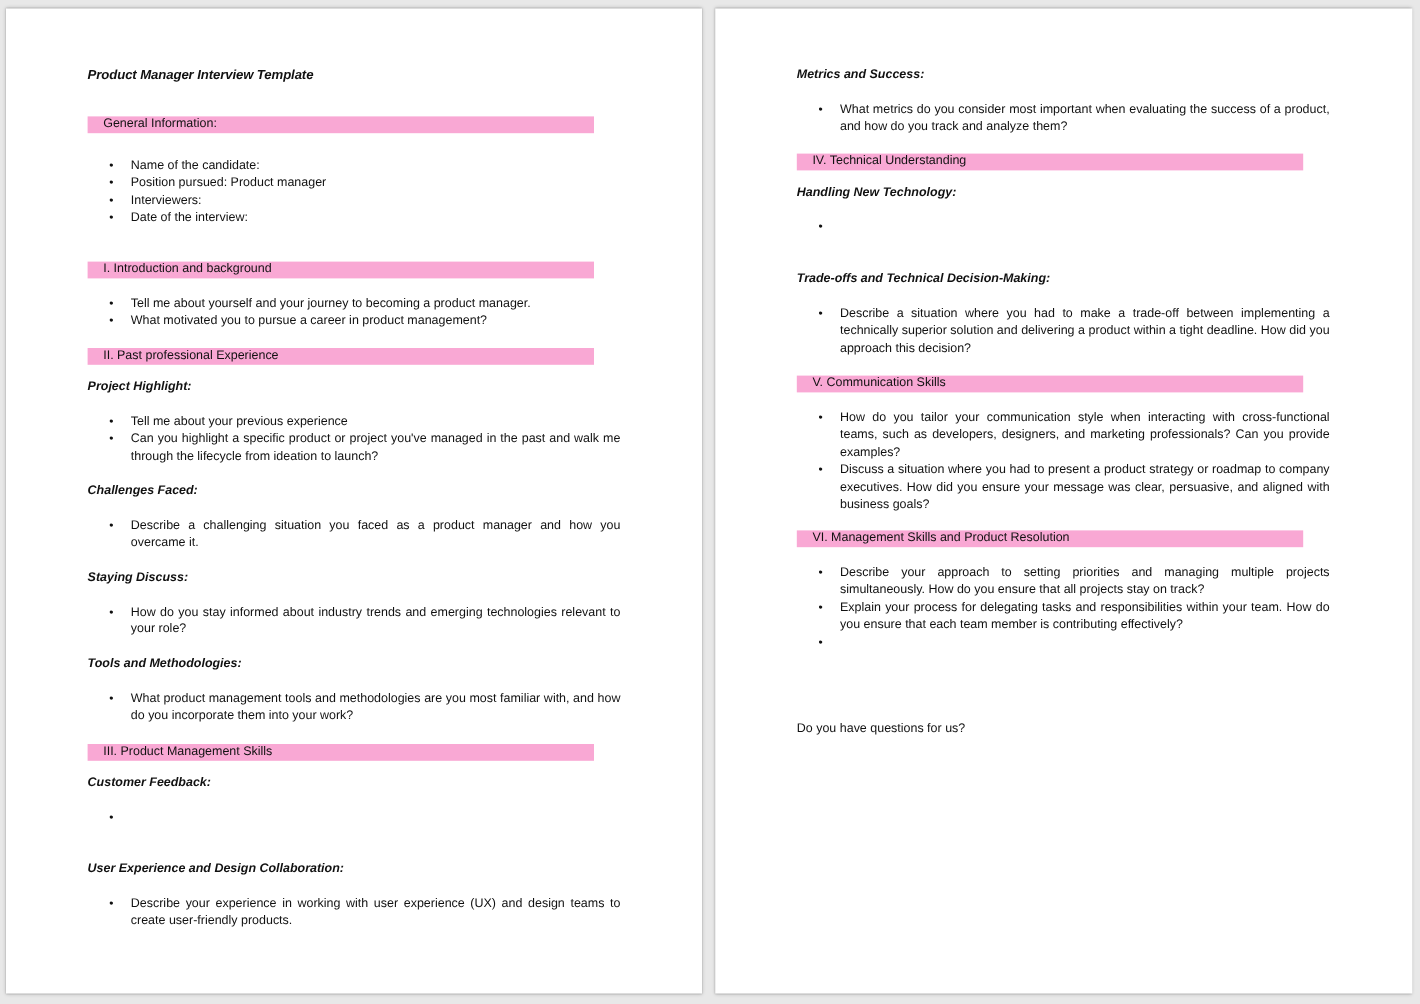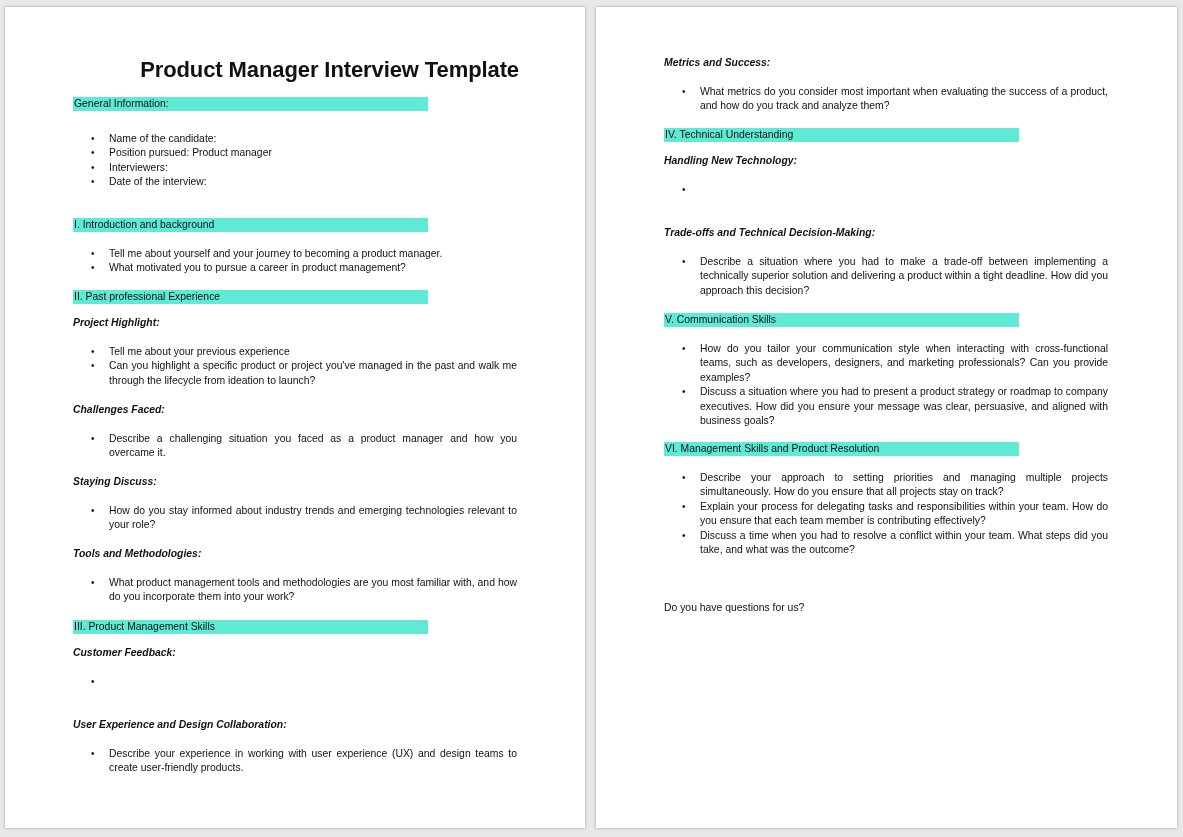--- a/index.html
+++ b/index.html
@@ -26,34 +26,35 @@
     position: absolute;
     left: 68px;
     width: 446px;
     top: 0;
   }
 
   .doc-title {
     position: absolute;
     left: 0; width: 446px;
     top: 50px;
-    text-align: right;
+    text-align: left;
     font-weight: bold;
-    font-size: 22px;
+    font-size: 11px;
     letter-spacing: -0.1px;
+    font-style: italic;
   }
 
   .sec-bar {
     position: absolute;
-    left: 0; width: 355px;
+    left: 0; width: 422px;
     height: 14px;
-    background: #5eead4;
+    background: #f9a8d4;
     font-size: 10.4px;
     line-height: 14px;
-    padding-left: 1px;
+    padding-left: 13px;
     box-sizing: border-box;
     white-space: nowrap;
   }
   .subhead {
     position: absolute;
     left: 0;
     font-size: 10.4px;
     font-weight: bold;
     font-style: italic;
     line-height: 14px;
@@ -163,18 +164,18 @@
     <div class="sec-bar" style="top:306px">V. Communication Skills</div>
     <ul class="blist" style="top:335px">
       <li><span class="bullet">•</span><span>How do you tailor your communication style when interacting with cross-functional teams, such as developers, designers, and marketing professionals? Can you provide examples?</span></li>
       <li><span class="bullet">•</span><span>Discuss a situation where you had to present a product strategy or roadmap to company executives. How did you ensure your message was clear, persuasive, and aligned with business goals?</span></li>
     </ul>
 
     <div class="sec-bar" style="top:435px">VI. Management Skills and Product Resolution</div>
     <ul class="blist" style="top:464px">
       <li><span class="bullet">•</span><span>Describe your approach to setting priorities and managing multiple projects simultaneously. How do you ensure that all projects stay on track?</span></li>
       <li><span class="bullet">•</span><span>Explain your process for delegating tasks and responsibilities within your team. How do you ensure that each team member is contributing effectively?</span></li>
-      <li><span class="bullet">•</span><span>Discuss a time when you had to resolve a conflict within your team. What steps did you take, and what was the outcome?</span></li>
+      <li><span class="bullet">•</span></li>
     </ul>
 
     <div class="plain" style="top:594px">Do you have questions for us?</div>
   </div>
 </div>
 
 </body></html>

